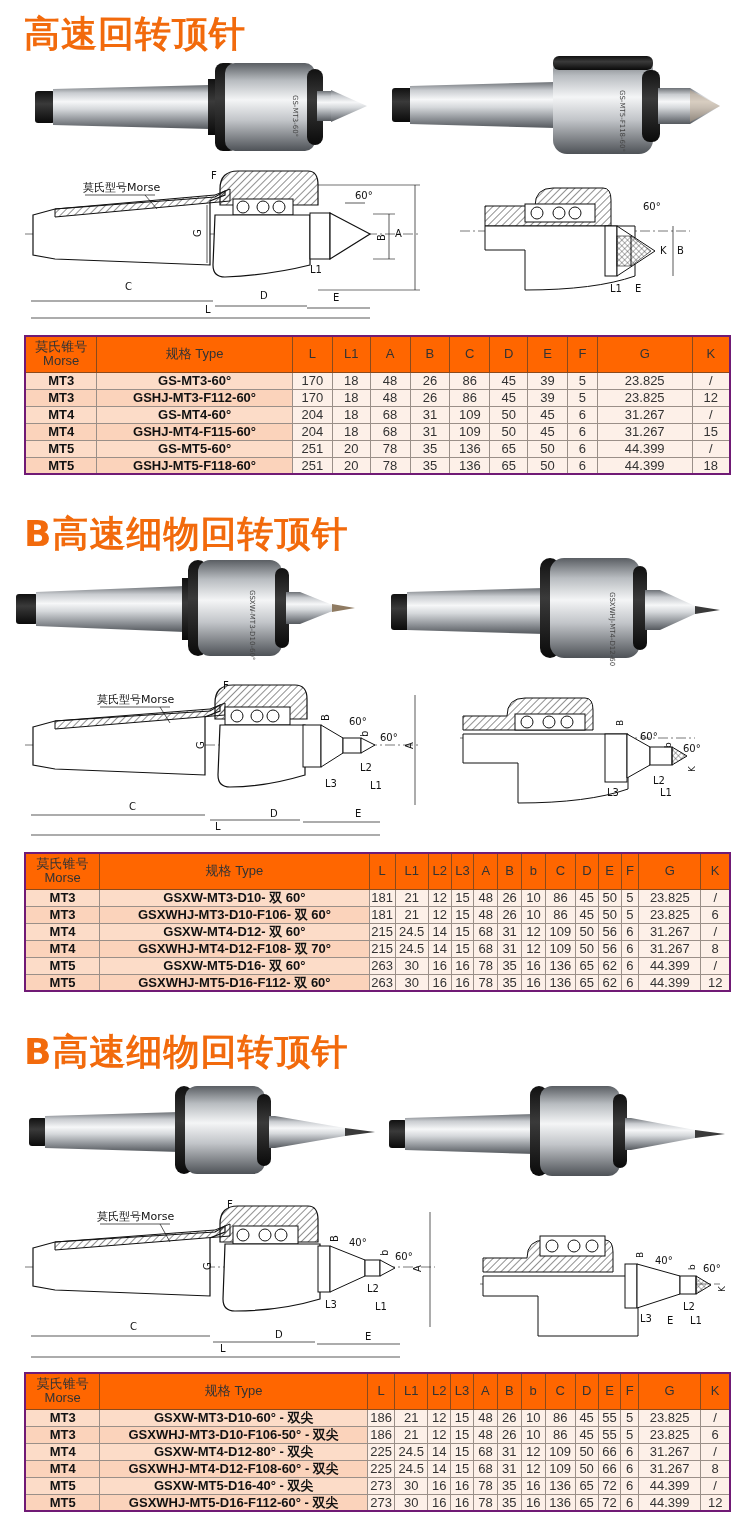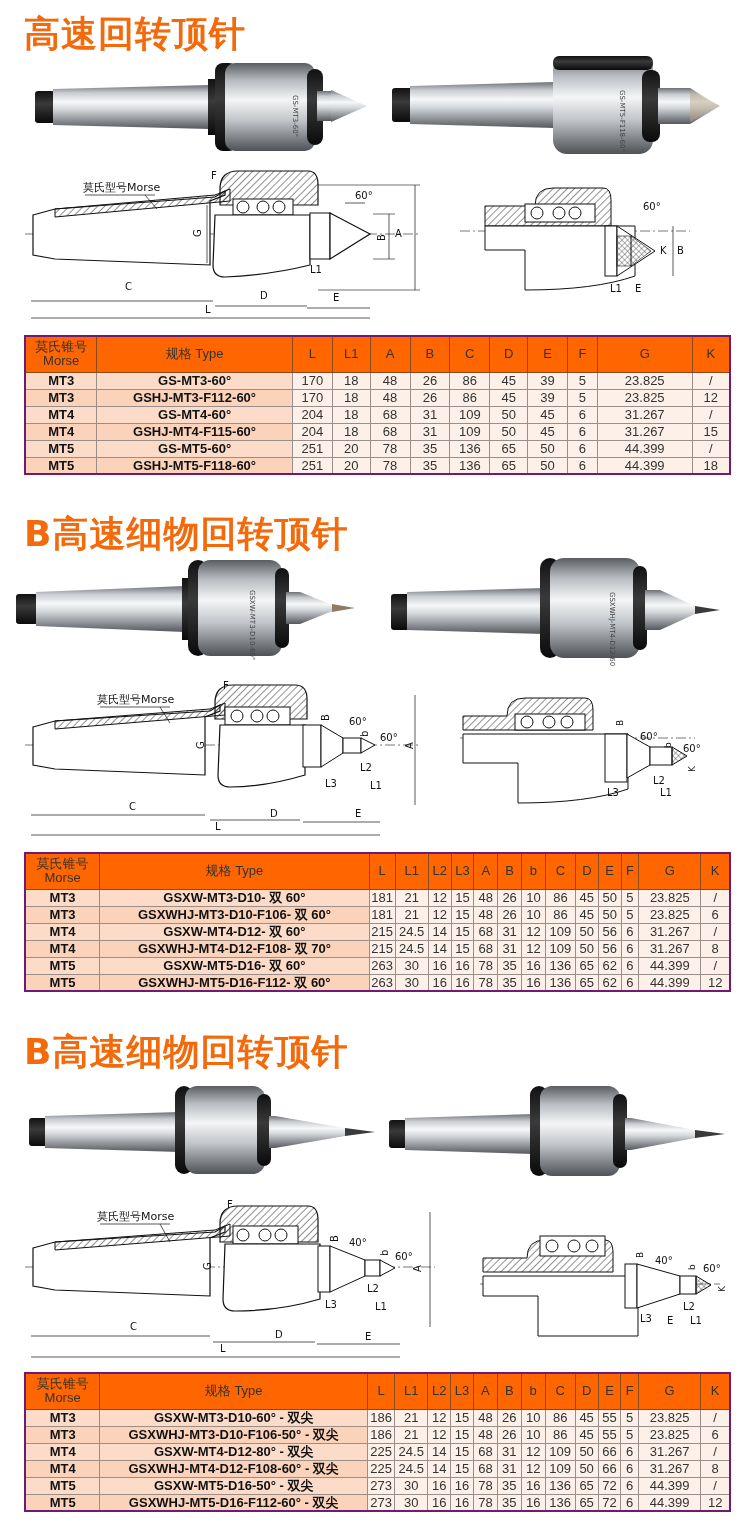--- a/index.html
+++ b/index.html
@@ -624,21 +624,21 @@
           <td>12</td>
           <td>109</td>
           <td>50</td>
           <td>66</td>
           <td>6</td>
           <td>31.267</td>
           <td>8</td>
         </tr>
         <tr>
           <td class="morse">MT5</td>
-          <td class="type">GSXW-MT5-D16-50°  - 双尖</td>
+          <td class="type">GSXW-MT5-D16-40°  - 双尖</td>
           <td>273</td>
           <td>30</td>
           <td>16</td>
           <td>16</td>
           <td>78</td>
           <td>35</td>
           <td>16</td>
           <td>136</td>
           <td>65</td>
           <td>72</td>

